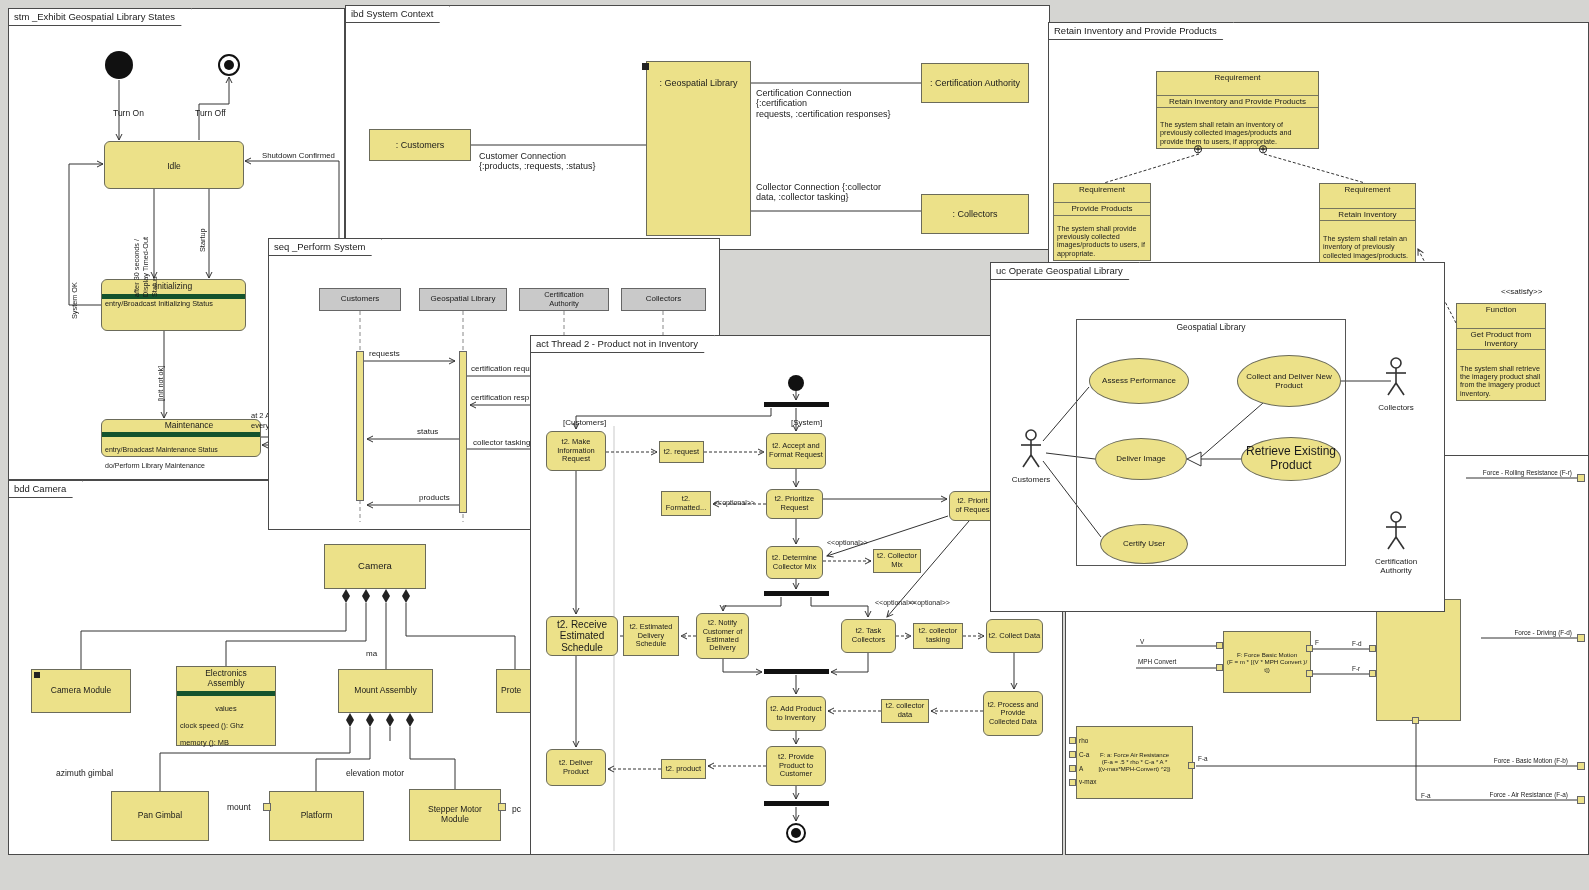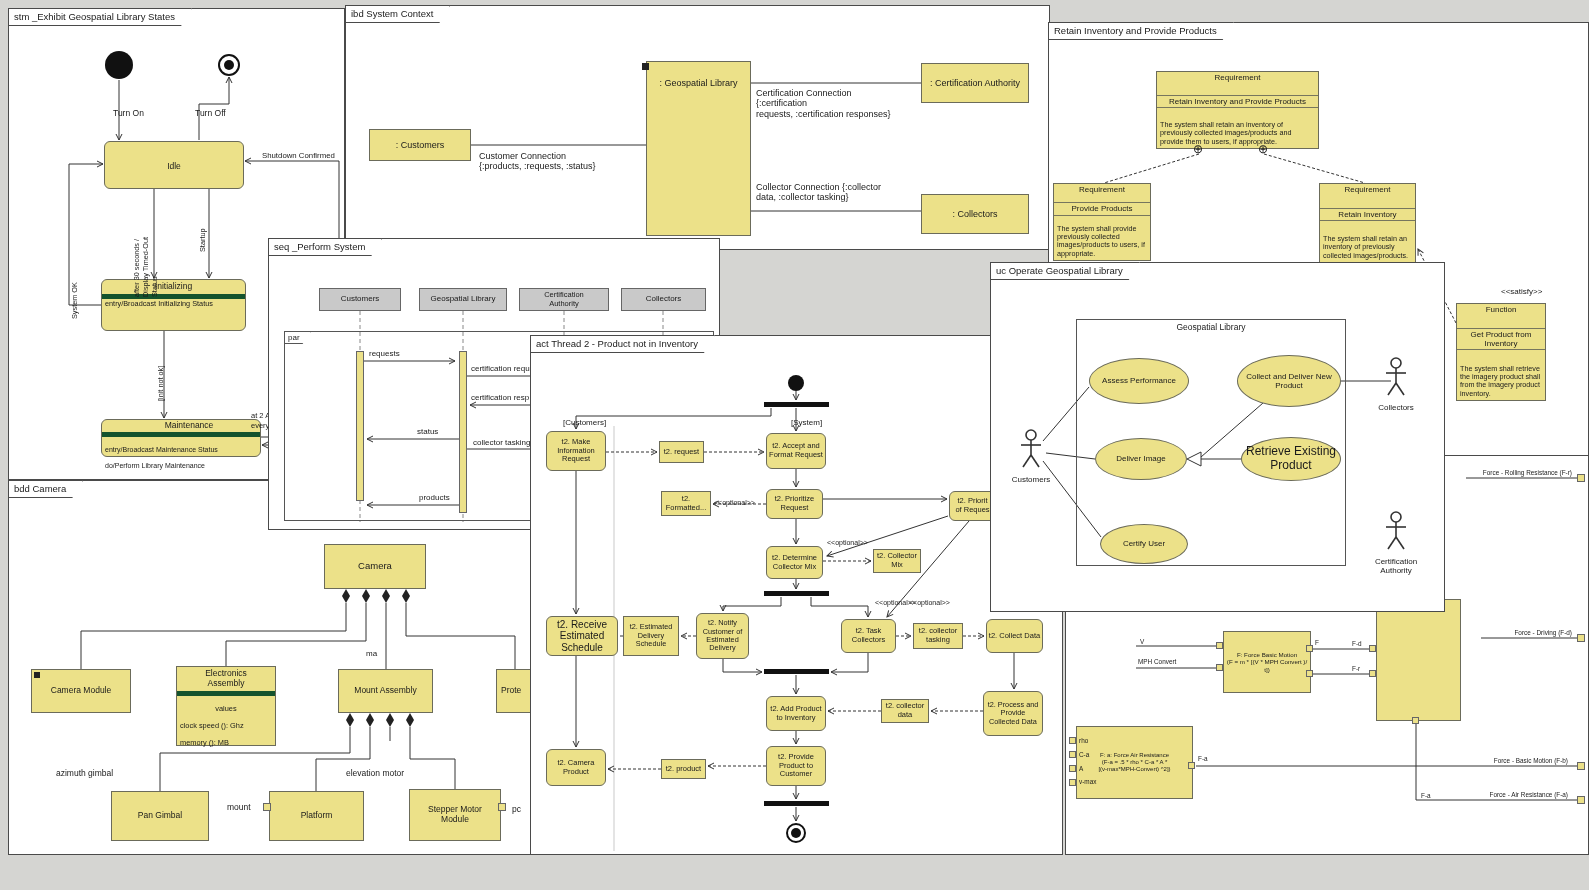--- a/index.html
+++ b/index.html
@@ -211,23 +211,20 @@
     <path d="M289,166 L201,166" marker-end="url(#sa-seq)"></path>
     <path d="M190,200 L98,200" marker-end="url(#sa-seq)"></path>
     <path d="M198,210 L390,210" marker-end="url(#sa-seq)"></path>
     <path d="M190,266 L98,266" marker-end="url(#sa-seq)"></path>
   </svg>
   <div class="head" style="left:50px;top:49px;width:82px;height:23px">Customers</div>
   <div class="head" style="left:150px;top:49px;width:88px;height:23px">Geospatial Library</div>
   <div class="head" style="left:250px;top:49px;width:90px;height:23px;font-size:7.5px">Certification
 Authority</div>
   <div class="head" style="left:352px;top:49px;width:85px;height:23px">Collectors</div>
-  <div class="frame" style="left:15px;top:92px;width:430px;height:190px">
-    <div class="ftab">par</div>
-  </div>
   <div class="actbar" style="left:87px;top:112px;height:150px"></div>
   <div class="actbar" style="left:190px;top:112px;height:162px"></div>
   <div class="actbar" style="left:291px;top:130px;height:48px"></div>
   <div class="lbl" style="left:100px;top:110px;font-size:8px">requests</div>
   <div class="lbl" style="left:202px;top:125px;font-size:8px">certification requ</div>
   <div class="lbl" style="left:202px;top:154px;font-size:8px">certification resp</div>
   <div class="lbl" style="left:148px;top:188px;font-size:8px">status</div>
   <div class="lbl" style="left:204px;top:199px;font-size:8px">collector tasking</div>
   <div class="lbl" style="left:150px;top:254px;font-size:8px">products</div>
 </div>
@@ -367,21 +364,21 @@
 tasking</div>
   <div class="node rounded" style="left:455px;top:283px;width:57px;height:34px;font-size:7.5px">t2. Collect Data</div>
   <div class="bar" style="left:233px;top:333px;width:65px;height:5px"></div>
   <div class="node rounded" style="left:235px;top:360px;width:60px;height:35px;font-size:7.5px">t2. Add Product
 to Inventory</div>
   <div class="node" style="left:350px;top:363px;width:48px;height:24px;font-size:7.5px">t2. collector
 data</div>
   <div class="node rounded" style="left:452px;top:355px;width:60px;height:45px;font-size:7.3px">t2. Process and
 Provide
 Collected Data</div>
-  <div class="node rounded" style="left:15px;top:413px;width:60px;height:37px;font-size:7.5px">t2. Camera
+  <div class="node rounded" style="left:15px;top:413px;width:60px;height:37px;font-size:7.5px">t2. Deliver
 Product</div>
   <div class="node" style="left:130px;top:423px;width:45px;height:20px;font-size:7.5px">t2. product</div>
   <div class="node rounded" style="left:235px;top:410px;width:60px;height:40px;font-size:7.5px">t2. Provide
 Product to
 Customer</div>
   <div class="bar" style="left:233px;top:465px;width:65px;height:5px"></div>
   <div class="final" style="left:255px;top:487px;width:20px;height:20px">
         <i style="width:10px;height:10px"></i>
       </div>
 </div>

